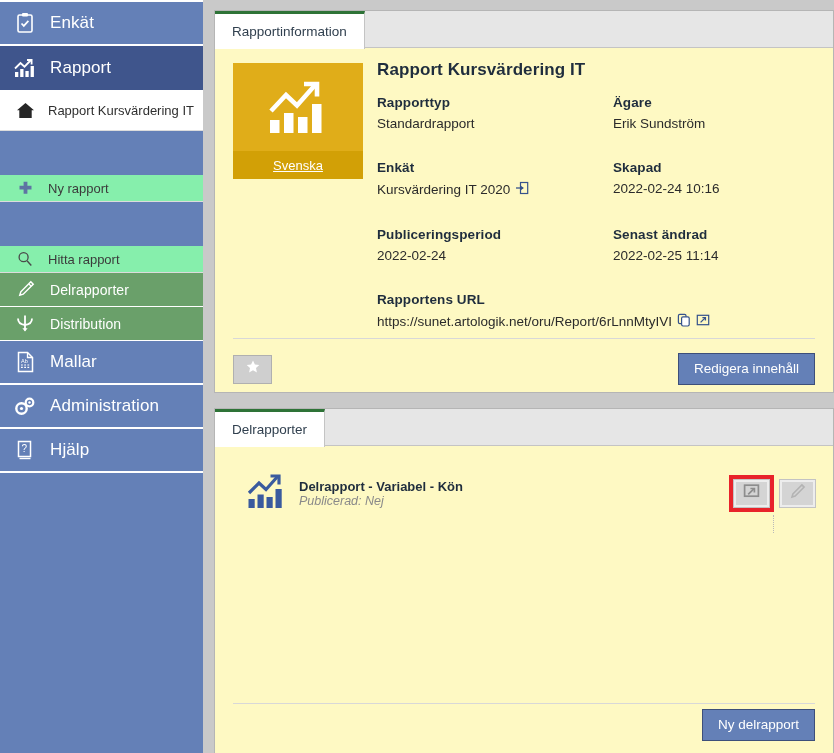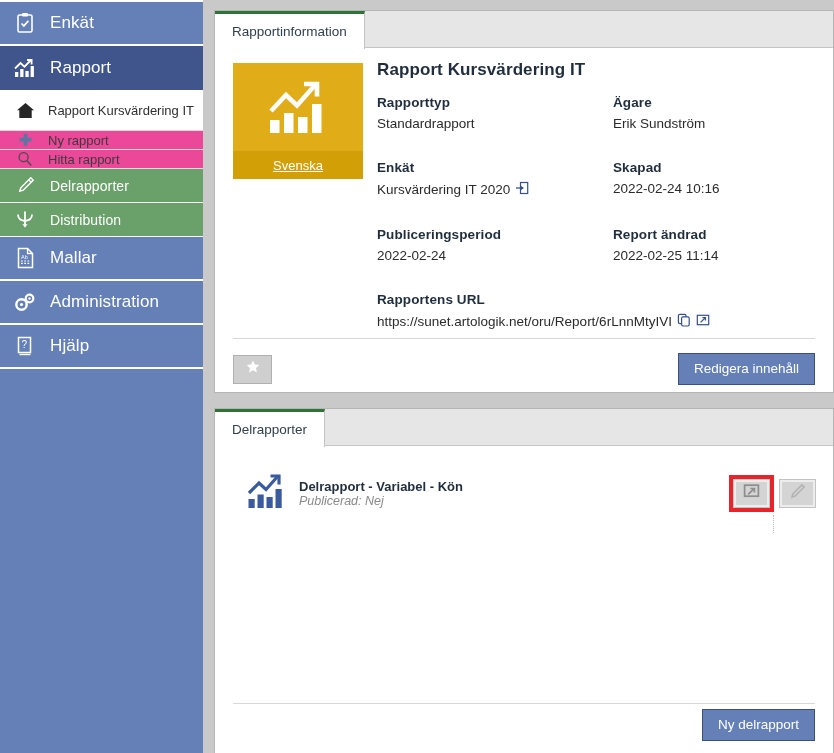--- a/index.html
+++ b/index.html
@@ -51,42 +51,42 @@
 
   .sub-item {
     display: flex;
     align-items: center;
     height: 41px;
     padding-left: 12px;
     border-bottom: 1px solid #dcdcdc;
     cursor: pointer;
   }
   .sub-item.home { background: #ffffff; }
-  .sub-item.plain { background: #ec4899; height: 19px; }
+  .sub-item.plain { background: #86efac; height: 27px; margin-top: 44px; }
   .sub-item .ico {
     width: 26px; height: 22px; margin-right: 10px;
     display: flex; align-items: center; justify-content: center;
     flex: none;
   }
   .sub-item .lbl { font-size: 13px; color: #3b3b3b; }
   .sub-item.home .lbl { font-size: 13px; color: #2f2f2f; }
 
   
   #main {
     position: absolute;
     left: 203px; top: 0;
     width: 631px; height: 753px;
     background: #c9c9c9;
   }
 
   .panel {
     position: absolute;
     left: 11px;
     width: 620px;
-    background: #ffffff;
+    background: #fef9c3;
     border: 1px solid #b5b5b5;
   }
   #panel-info { top: 10px; height: 383px; }
   #panel-sub  { top: 408px; height: 345px; border-bottom: none;}
 
   .tabbar {
     position: relative;
     height: 37px;
     background: #e6e6e6;
     border-bottom: 1px solid #c4c4c4;
@@ -417,21 +417,21 @@
               </div>
             </div>
 
             <div class="fld">
               <div class="k">Publiceringsperiod</div>
               <div class="v">
                 <span>2022-02-24</span>
               </div>
             </div>
             <div class="fld">
-              <div class="k">Report ändrad</div>
+              <div class="k">Senast ändrad</div>
               <div class="v">
                 <span>2022-02-25 11:14</span>
               </div>
             </div>
 
             <div class="fld full">
               <div class="k">Rapportens URL</div>
               <div class="v">
                 <span>https://sunet.artologik.net/oru/Report/6rLnnMtyIVI</span>
                 <span>

